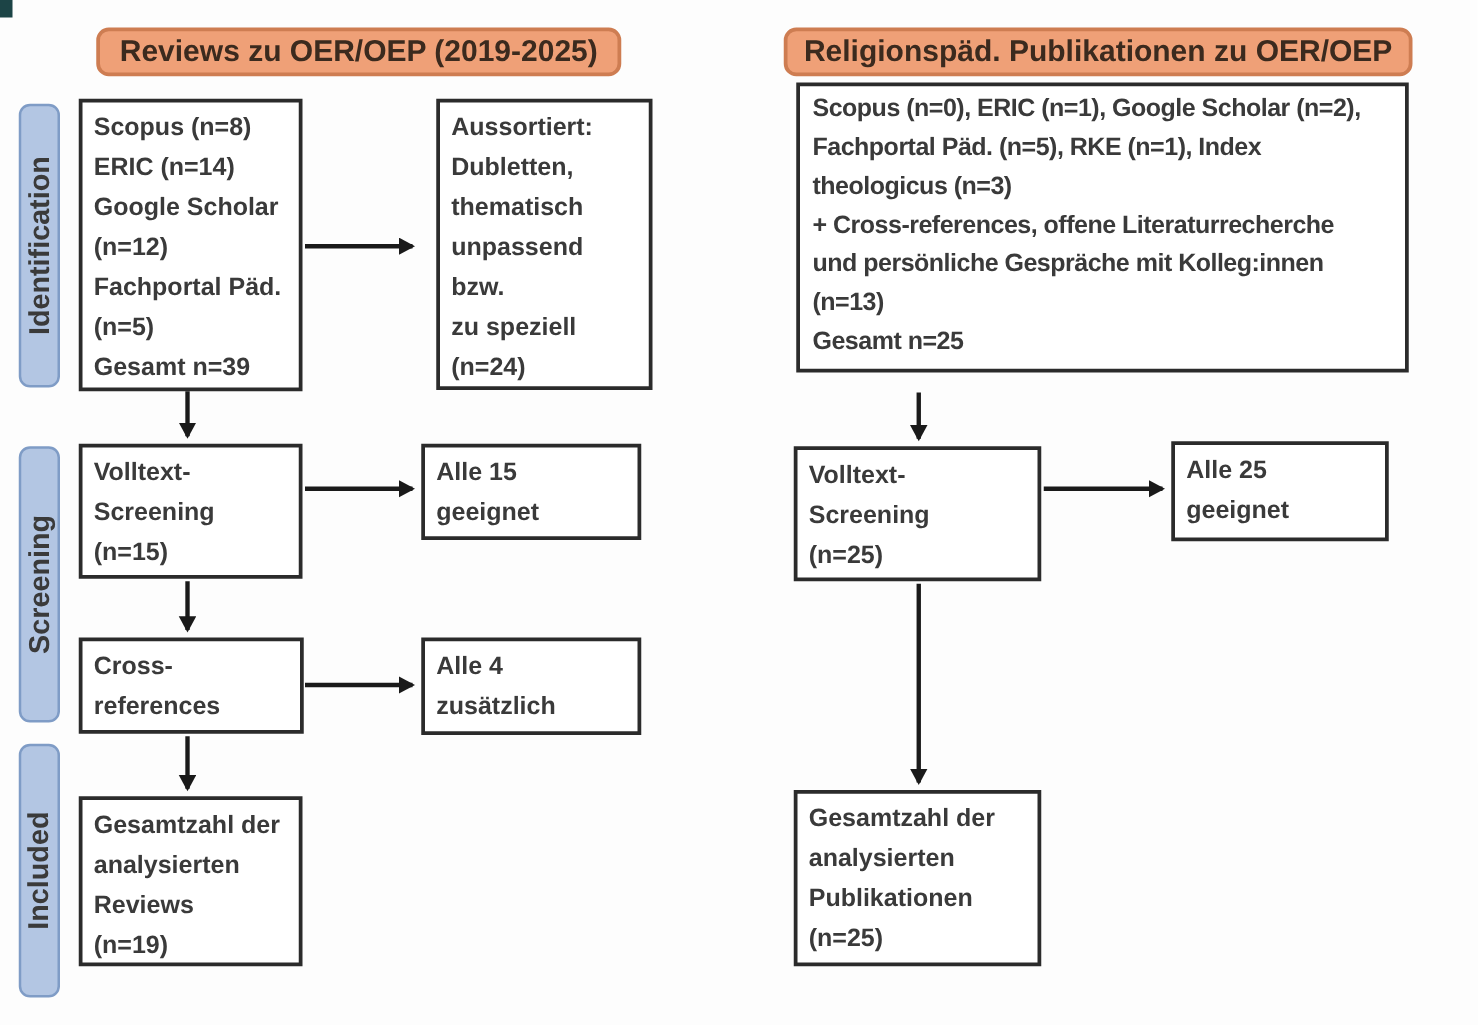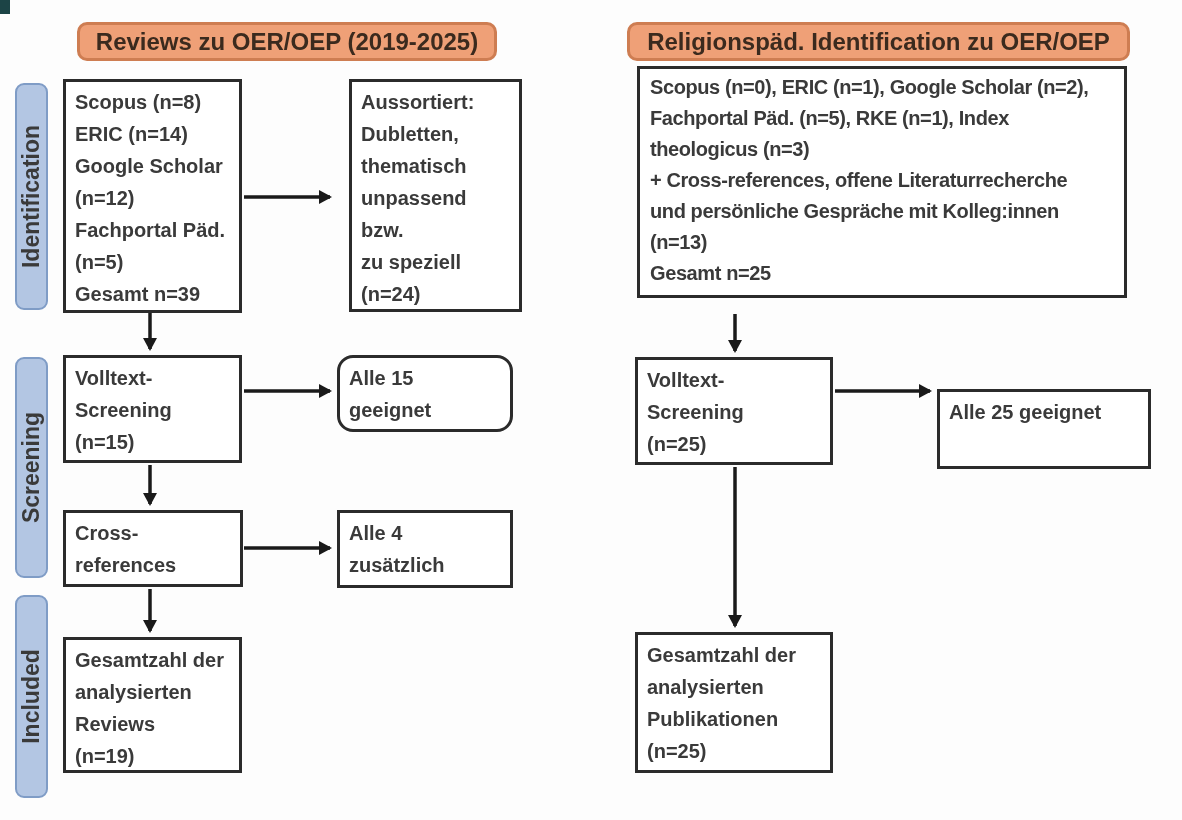--- a/index.html
+++ b/index.html
@@ -58,44 +58,44 @@
     font-weight: 600;
     font-size: 20px;
     line-height: 32px;
     padding: 4px 9px;
     white-space: pre-line;
     overflow: hidden;
   }
   .box-l-id        { left:63px;  top:79px;  width:179px; height:234px; }
   .box-l-excluded  { left:337px; top:79px;  width:173px; height:233px;margin-left:12px; }
   .box-l-screen    { left:63px;  top:355px; width:179px; height:108px; }
-  .box-l-screenres { left:337px; top:355px; width:176px; height:77px;border-radius:16px; }
+  .box-l-screenres { left:337px; top:355px; width:176px; height:77px; }
   .box-l-crossref  { left:63px;  top:510px; width:180px; height:77px; }
   .box-l-crossres  { left:337px; top:510px; width:176px; height:78px; }
   .box-l-included  { left:63px;  top:637px; width:179px; height:136px; }
 
   .box-r-id        { left:637px; top:66px;  width:490px; height:232px;
                      line-height:31px; letter-spacing:-0.4px; padding:3px 10px; }
   .box-r-screen    { left:635px; top:357px; width:198px; height:108px; }
-  .box-r-screenres { left:937px; top:353px; width:214px; height:80px;margin-top:36px; }
+  .box-r-screenres { left:937px; top:353px; width:174px; height:80px; }
   .box-r-included  { left:635px; top:632px; width:198px; height:141px; }
 
   .arrows { position:absolute; left:0; top:0; width:1182px; height:820px; pointer-events:none; }
   .arrows line { stroke: var(--arrow, #1A1A1A); stroke-width: 3.5; }
   .arrows marker path { fill: var(--arrow, #1A1A1A); }
 </style>
 </head>
 <body>
 
 <div class="canvas">
 
   <div class="corner"></div>
 
   <div class="header header-left">Reviews zu OER/OEP (2019-2025)</div>
-  <div class="header header-right">Religionspäd. Identification zu OER/OEP</div>
+  <div class="header header-right">Religionspäd. Publikationen zu OER/OEP</div>
 
   <div class="stage stage-identification">
     <span class="stage-text">Identification</span>
   </div>
   <div class="stage stage-screening">
     <span class="stage-text">Screening</span>
   </div>
   <div class="stage stage-included">
     <span class="stage-text">Included</span>
   </div>

